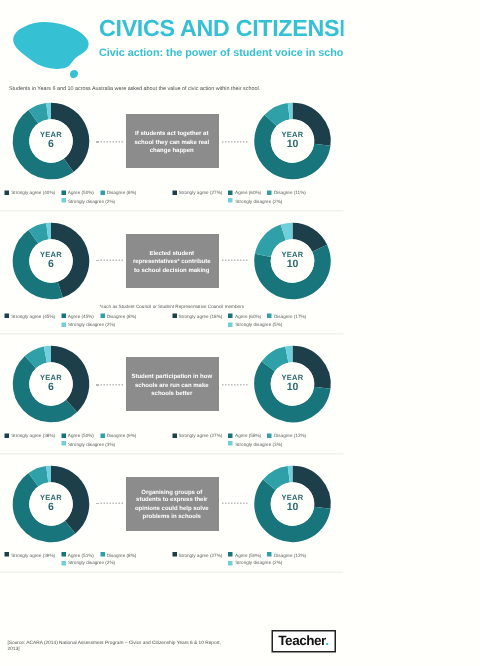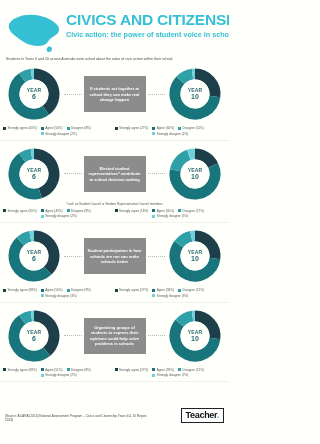--- a/index.html
+++ b/index.html
@@ -103,21 +103,21 @@
   .swatch{width:3px;height:3px;flex:0 0 3px;display:inline-block;}
   .footnote{
     font-size:3.1px;
     color:#555;
     text-align:center;
     margin-top:-2px;
     margin-bottom:1px;
   }
   .footer{
     position:absolute;
-    left:0;bottom:16px;width:229px;
+    left:0;bottom:4px;width:229px;
     display:flex;align-items:flex-end;justify-content:space-between;
     padding:0 5px 5px 5px;
     box-sizing:border-box;
   }
   .source{font-size:3.2px;color:#4a4a4a;max-width:150px;line-height:1.2;}
   .logo{
     border:1px solid #222;
     padding:1px 4px 2px 4px;
     font-size:9px;
     font-weight:bold;

